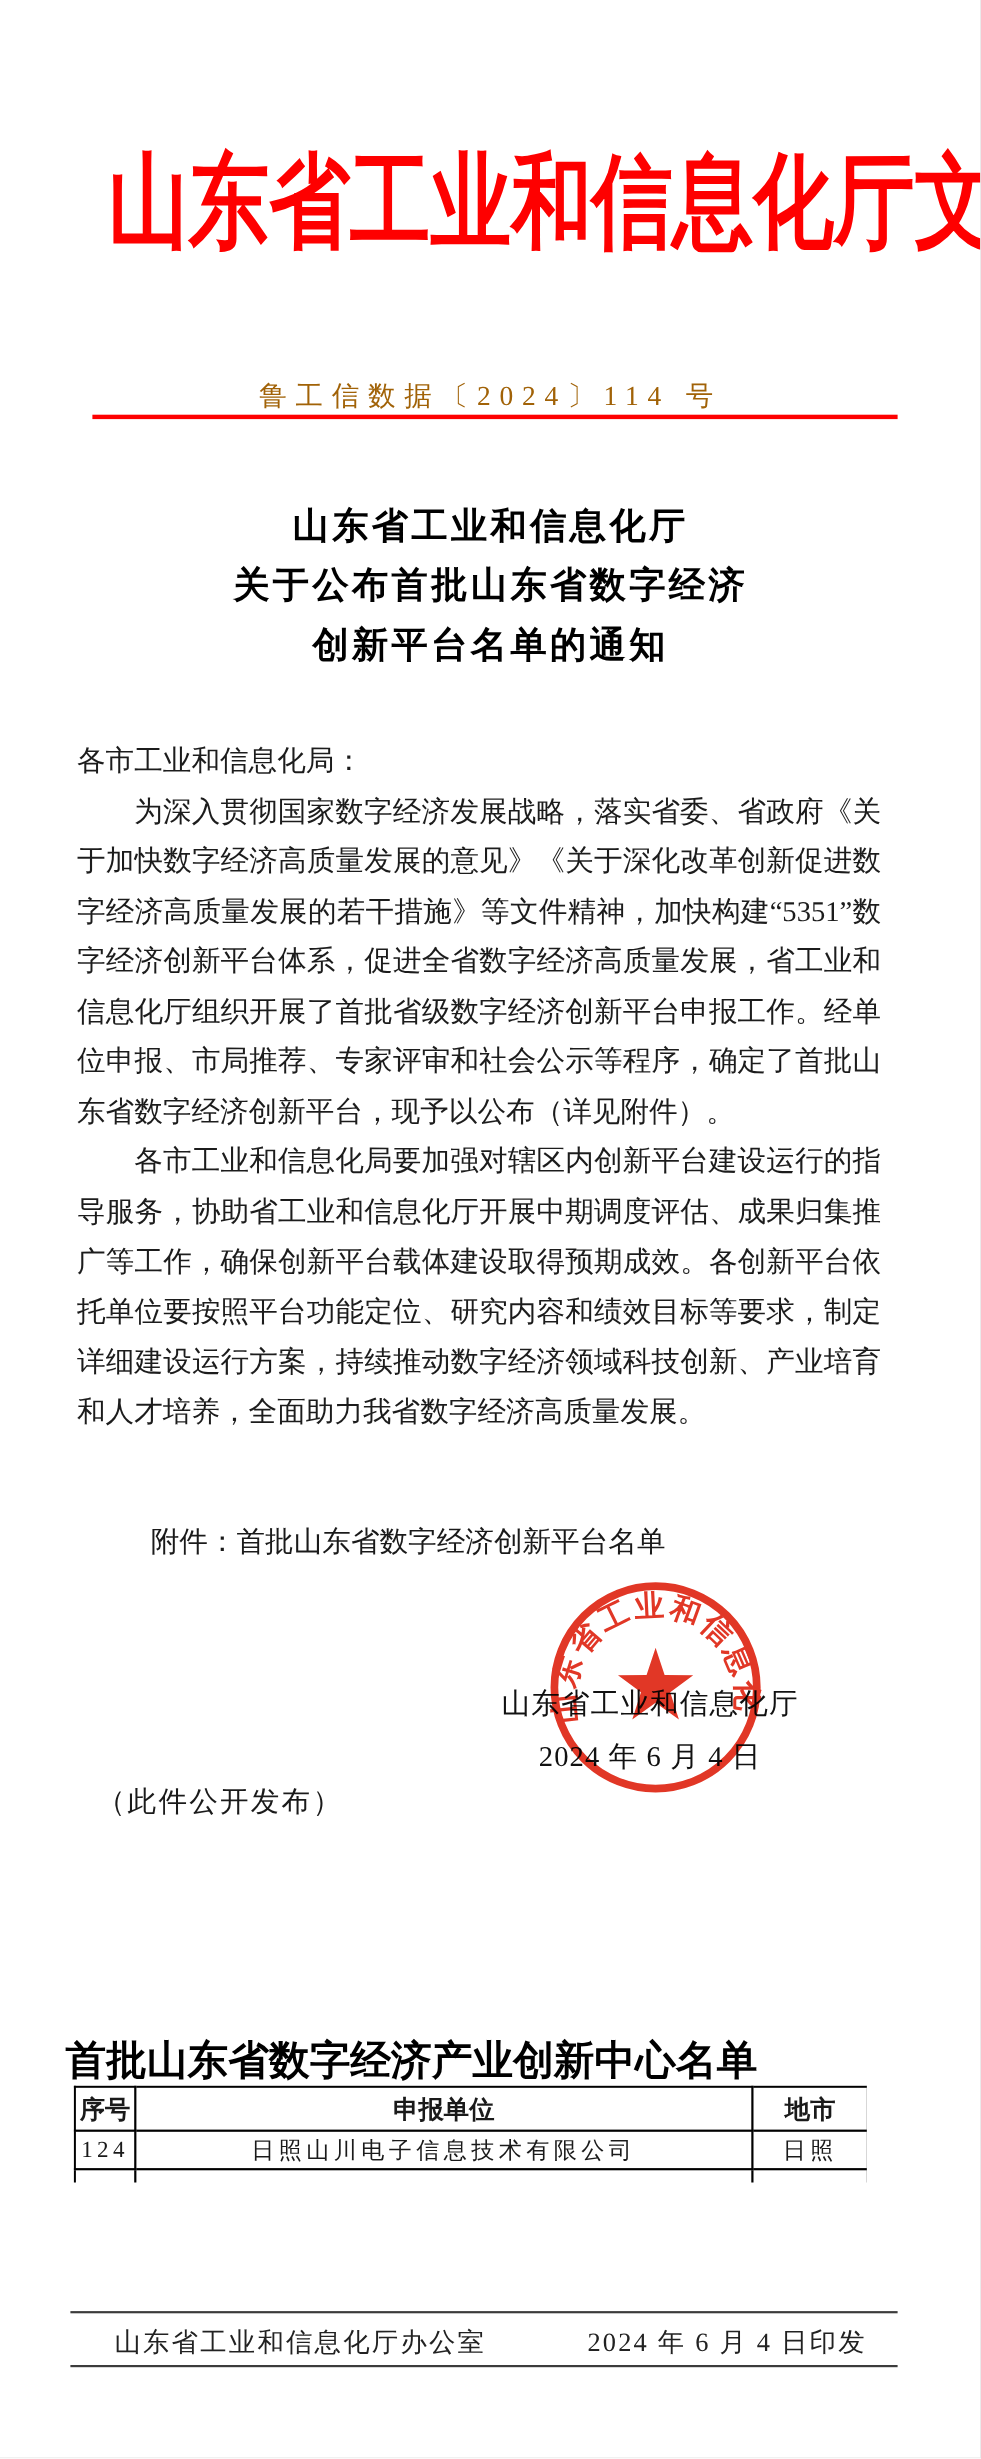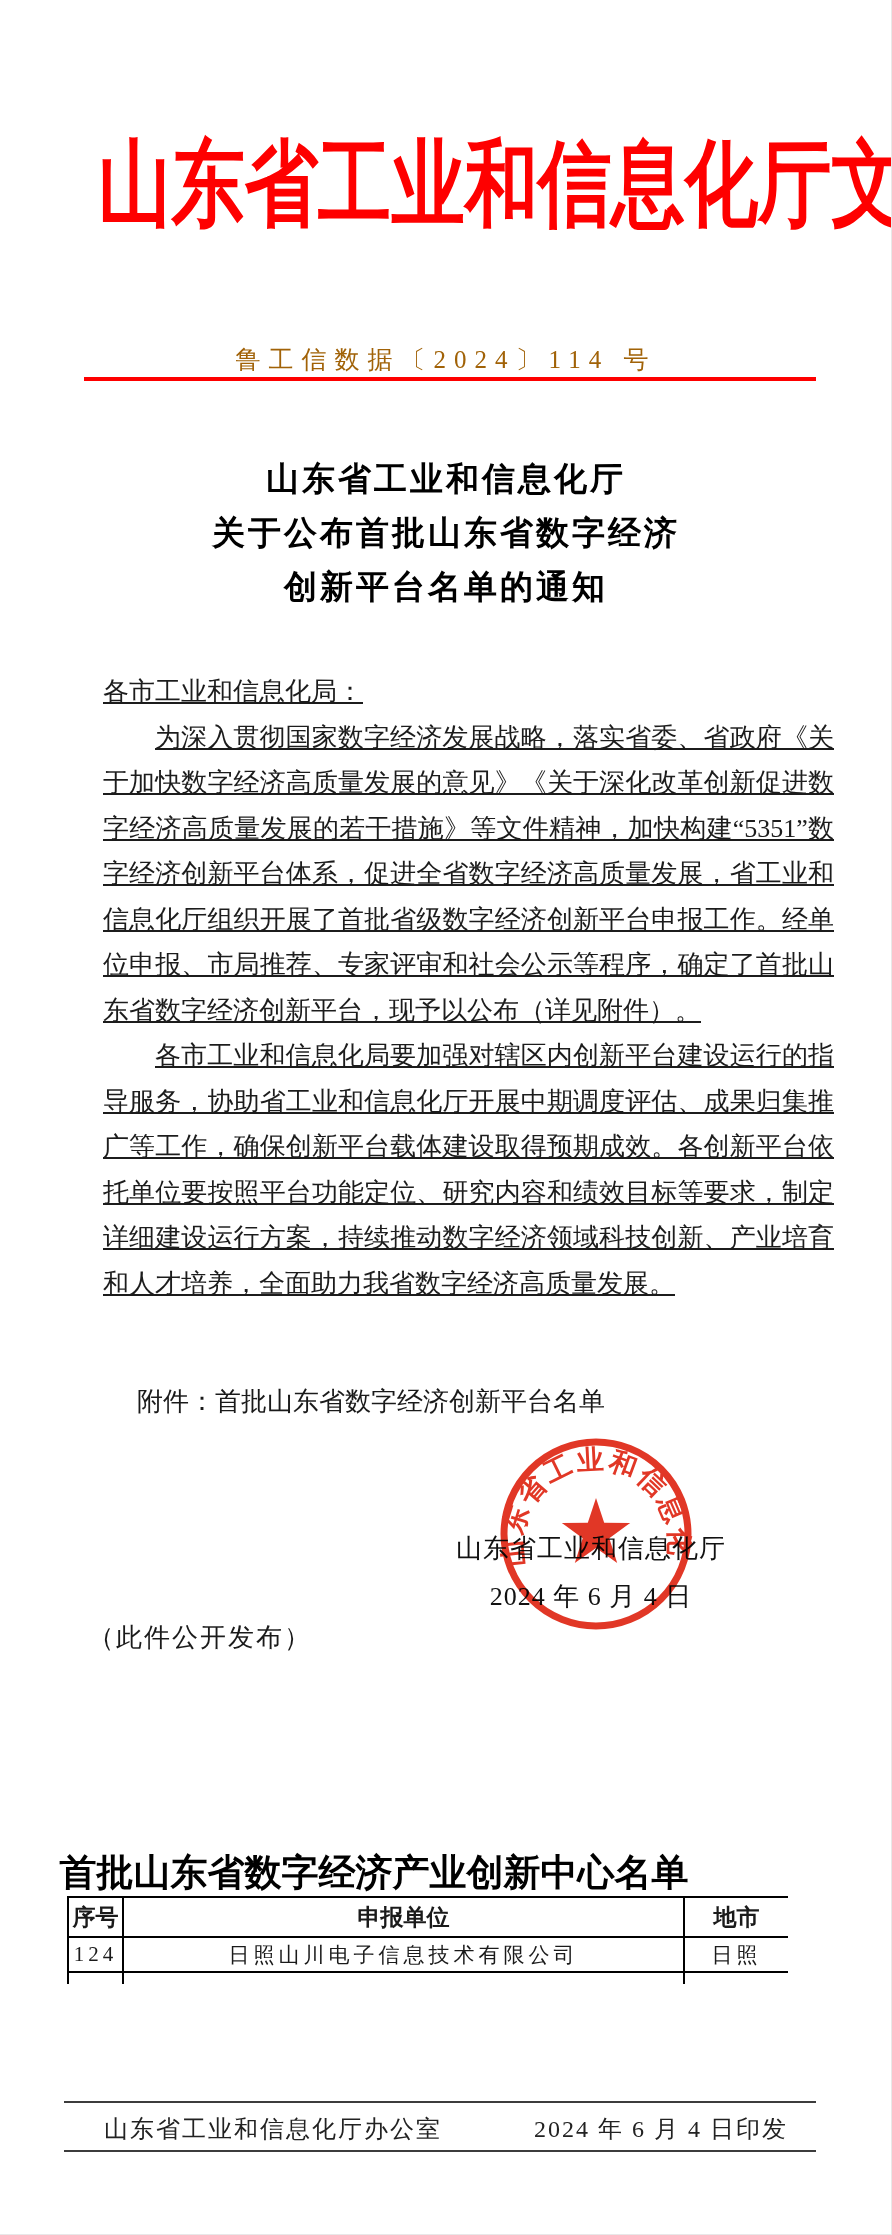--- a/index.html
+++ b/index.html
@@ -40,25 +40,24 @@
     position:absolute;top:377px;left:84px;
     width:732px;height:4px;background:var(--red);
   }
   .doc-title{
     position:absolute;top:452px;left:0;width:892px;
     text-align:center;
     font-weight:bold;font-size:33px;line-height:54px;letter-spacing:3px;
     color:#000;
   }
   .body-text{
-    position:absolute;top:669px;left:103px;width:731px;
+    position:absolute;top:669px;left:70px;width:731px;
     font-size:26px;line-height:45.5px;
     text-align:justify;
     color:#1c1c1c;
-    text-decoration:underline;
   }
   .body-text p{text-indent:2em;}
   .attachment{
     position:absolute;top:1379px;left:85px;width:731px;
     font-size:26px;line-height:45px;
     text-indent:2em;
   }
   .sig-org{
     position:absolute;top:1531px;left:455px;width:272px;
     text-align:center;font-size:26px;letter-spacing:1px;

